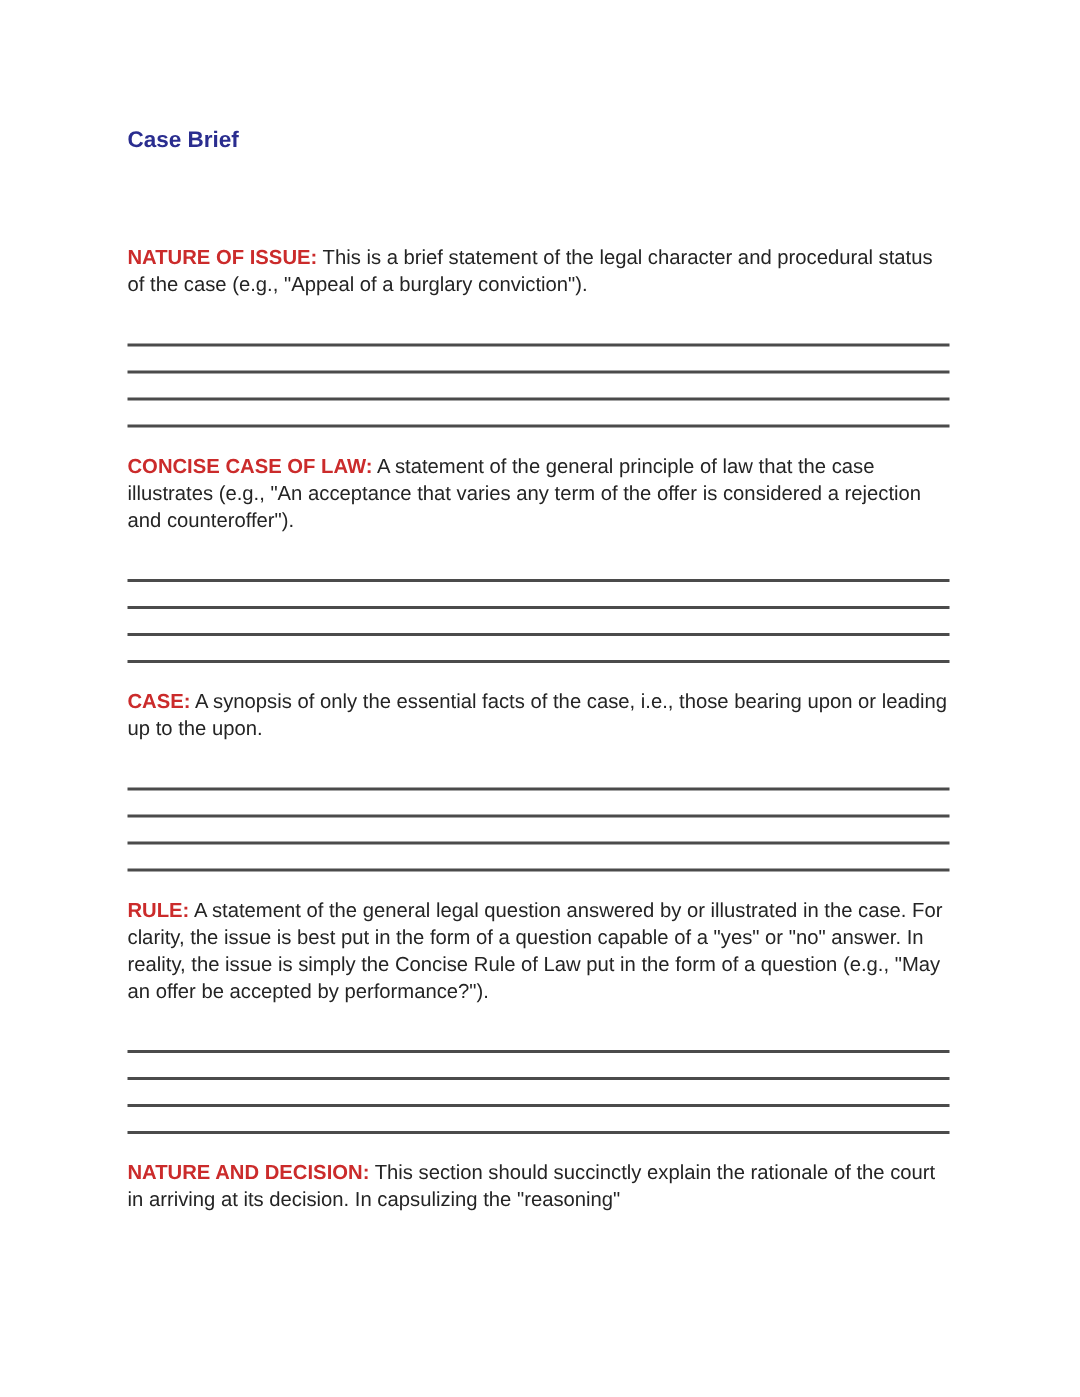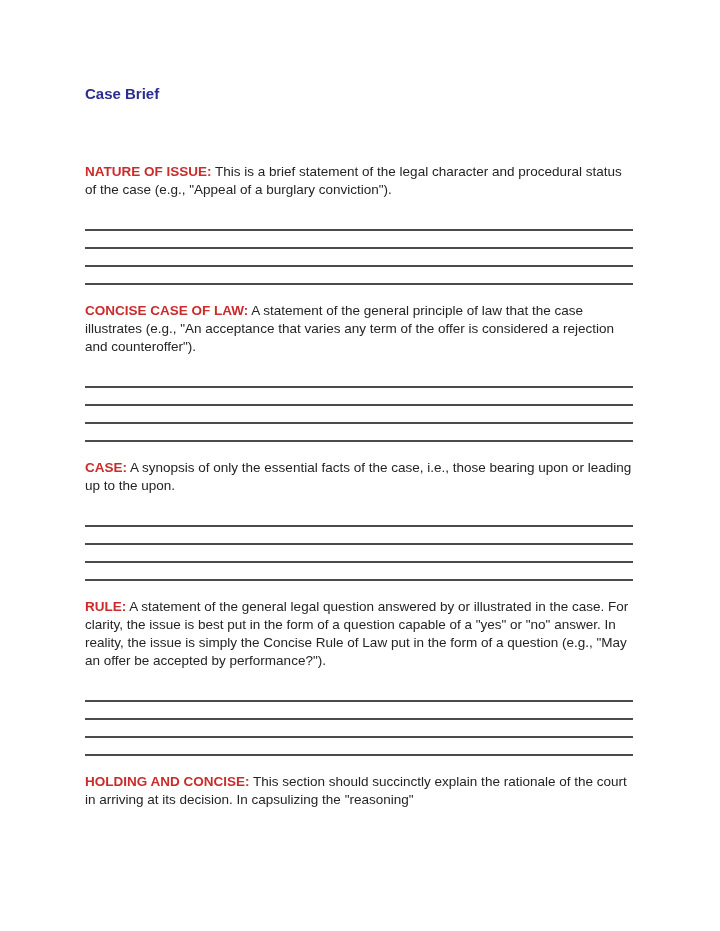--- a/index.html
+++ b/index.html
@@ -105,19 +105,19 @@
     <div class="rules">
           <div class="rule"></div>
           <div class="rule"></div>
           <div class="rule"></div>
           <div class="rule"></div>
         </div>
   </section>
 
   <section class="section no-rules">
     <p class="para">
-      <span class="heading">HOLDING AND CONCISE:</span>
+      <span class="heading">NATURE AND DECISION:</span>
       <span class="desc">This section should succinctly explain the rationale of the court in arriving at its decision. In capsulizing the "reasoning"</span>
     </p>
 
   </section>
 </div>
 </div>
 
 </body></html>

